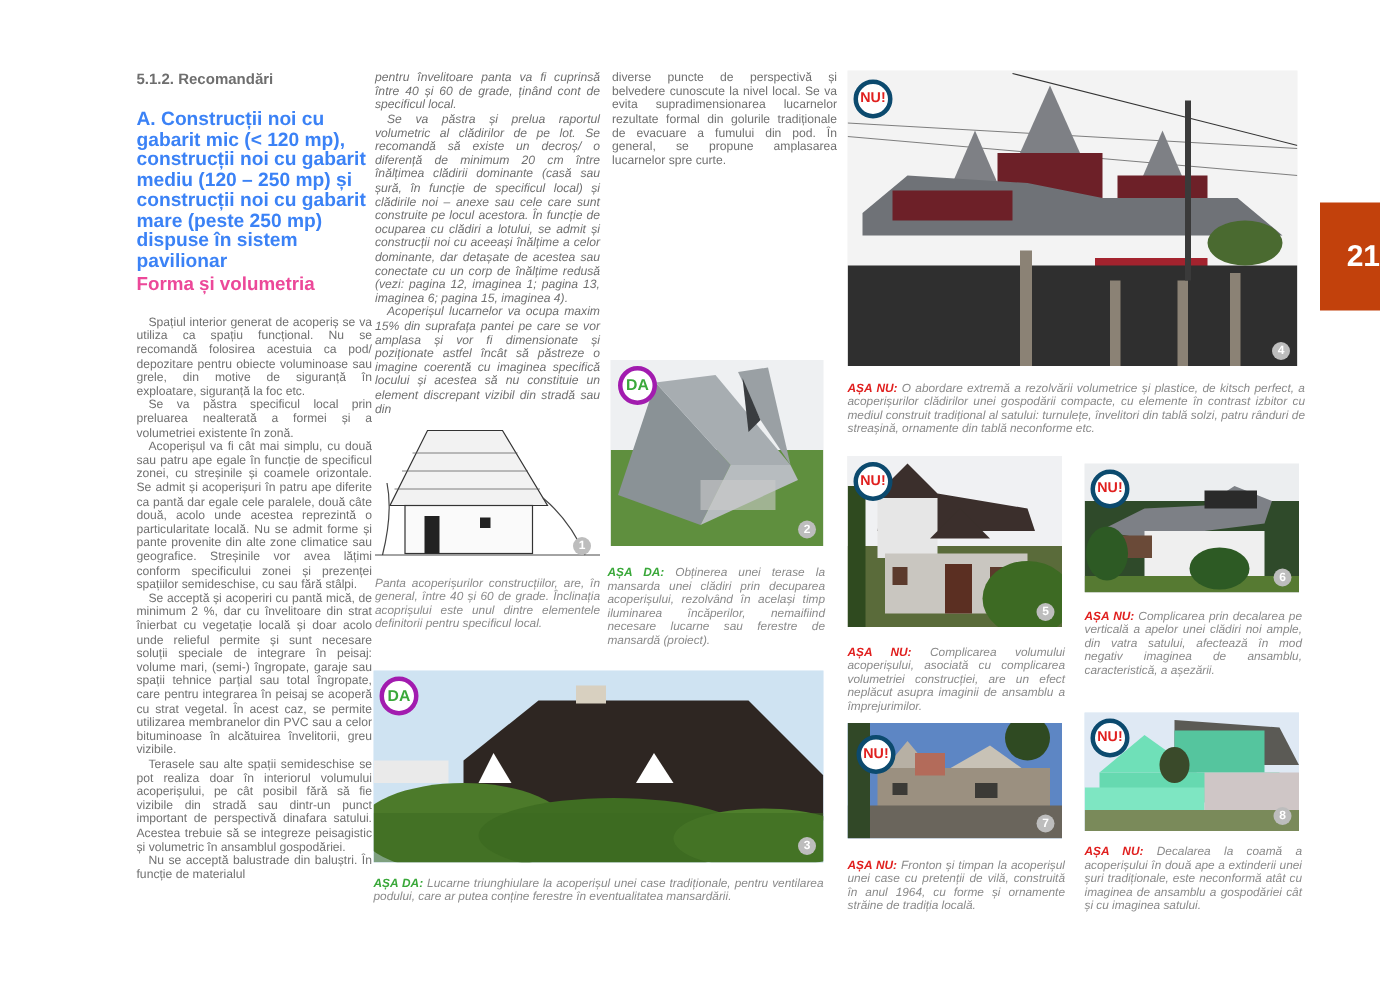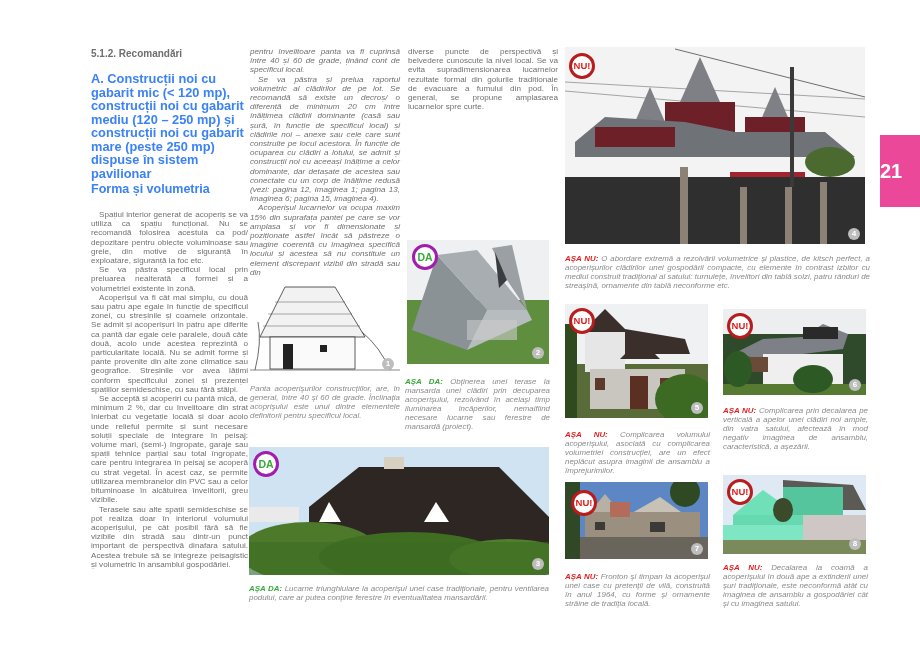--- a/index.html
+++ b/index.html
@@ -5,48 +5,49 @@
   * { box-sizing: border-box; margin: 0; padding: 0; }
   html, body { width: 920px; height: 655px; background: #ffffff; overflow: hidden; }
   body { position: relative; font-family: "Liberation Sans", sans-serif; color: #6b6b6b; }
 
   .col { position: absolute; font-size: 8.1px; line-height: 9.2px; text-align: justify; color: #707070; }
   .col p { text-indent: 8px; margin: 0; }
   .col p.noindent { text-indent: 0; }
 
   .h-sec { position: absolute; left: 91px; top: 48px; font-size: 10px; font-weight: bold; color: #6e6e6e; }
   .h-main { position: absolute; left: 91px; top: 72px; width: 160px; font-size: 12.8px; font-weight: bold; line-height: 13.5px; color: #3b82f6; }
-  .h-sub { position: absolute; left: 91px; top: 182px; font-size: 12.5px; font-weight: bold; color: #3b82f6; }
+  .h-sub { position: absolute; left: 91px; top: 182px; font-size: 12.5px; font-weight: bold; color: #ec4899; }
 
   .caption { position: absolute; font-size: 7.9px; line-height: 9px; font-style: italic; color: #8a8a8a; text-align: justify; }
   .caption .tag-da { color: #3aa83a; font-weight: bold; }
   .caption .tag-nu { color: #e0201f; font-weight: bold; }
 
   .photo { position: absolute; overflow: hidden; }
   .photo svg { display: block; width: 100%; height: 100%; }
   .num-badge { position: absolute; width: 12px; height: 12px; border-radius: 50%; background: #bdbdbd; color: #fff; font-size: 8px; font-weight: bold; text-align: center; line-height: 12px; }
   .stamp { position: absolute; width: 26px; height: 26px; border-radius: 50%; background: #fff; text-align: center; font-size: 9.5px; font-weight: bold; line-height: 20px; }
-  .stamp.nu { border: 3px solid #b91c1c; color: #e0201f; }
+  .stamp.nu { border: 3px solid #0c4a6e; color: #e0201f; }
   .stamp.da { border: 3px solid #a21caf; color: #3aa83a; font-size: 10.5px; }
 
-  .page-tab { position: absolute; left: 880px; top: 135px; width: 40px; height: 72px; background: #ec4899; color: #fff; font-size: 20px; font-weight: bold; text-align: left; line-height: 72px; }
+  .page-tab { position: absolute; left: 880px; top: 135px; width: 40px; height: 72px; background: #c2410c; color: #fff; font-size: 20px; font-weight: bold; text-align: right; line-height: 72px; }
 </style>
 </head>
 <body>
 
 <div class="h-sec">5.1.2. Recomandări</div>
 <div class="h-main">A. Construcții noi cu gabarit mic (&lt; 120 mp), construcții noi cu gabarit mediu (120 – 250 mp) și construcții noi cu gabarit mare (peste 250 mp) dispuse în sistem pavilionar</div>
 <div class="h-sub">Forma și volumetria</div>
 
 <div class="col" style="left:91px; top:210px; width:157px;">
   <p>Spațiul interior generat de acoperiș se va utiliza ca spațiu funcțional. Nu se recomandă folosirea acestuia ca pod/ depozitare pentru obiecte voluminoase sau grele, din motive de siguranță în exploatare, siguranță la foc etc.</p>
   <p>Se va păstra specificul local prin preluarea nealterată a formei și a volumetriei existente în zonă.</p>
   <p>Acoperișul va fi cât mai simplu, cu două sau patru ape egale în funcție de specificul zonei, cu streșinile și coamele orizontale. Se admit și acoperișuri în patru ape diferite ca pantă dar egale cele paralele, două câte două, acolo unde acestea reprezintă o particularitate locală. Nu se admit forme și pante provenite din alte zone climatice sau geografice. Streșinile vor avea lățimi conform specificului zonei și prezenței spațiilor semideschise, cu sau fără stâlpi.</p>
   <p>Se acceptă și acoperiri cu pantă mică, de minimum 2 %, dar cu învelitoare din strat înierbat cu vegetație locală și doar acolo unde relieful permite și sunt necesare soluții speciale de integrare în peisaj: volume mari, (semi-) îngropate, garaje sau spații tehnice parțial sau total îngropate, care pentru integrarea în peisaj se acoperă cu strat vegetal. În acest caz, se permite utilizarea membranelor din PVC sau a celor bituminoase în alcătuirea învelitorii, greu vizibile.</p>
   <p>Terasele sau alte spații semideschise se pot realiza doar în interiorul volumului acoperișului, pe cât posibil fără să fie vizibile din stradă sau dintr-un punct important de perspectivă dinafara satului. Acestea trebuie să se integreze peisagistic și volumetric în ansamblul gospodăriei.</p>
+  <p>Nu se acceptă balustrade din baluștri. În funcție de materialul</p>
 </div>
 
 <div class="col" style="left:250px; top:47px; width:150px;font-style:italic;">
   <p class="noindent">pentru învelitoare panta va fi cuprinsă între 40 și 60 de grade, ținând cont de specificul local.</p>
   <p>Se va păstra și prelua raportul volumetric al clădirilor de pe lot. Se recomandă să existe un decroș/ o diferență de minimum 20 cm între înălțimea clădirii dominante (casă sau șură, în funcție de specificul local) și clădirile noi – anexe sau cele care sunt construite pe locul acestora. În funcție de ocuparea cu clădiri a lotului, se admit și construcții noi cu aceeași înălțime a celor dominante, dar detașate de acestea sau conectate cu un corp de înălțime redusă (vezi: pagina 12, imaginea 1; pagina 13, imaginea 6; pagina 15, imaginea 4).</p>
   <p>Acoperișul lucarnelor va ocupa maxim 15% din suprafața pantei pe care se vor amplasa și vor fi dimensionate și poziționate astfel încât să păstreze o imagine coerentă cu imaginea specifică locului și acestea să nu constituie un element discrepant vizibil din stradă sau din</p>
 </div>
 
 <div class="col" style="left:408px; top:47px; width:150px;">
   <p class="noindent">diverse puncte de perspectivă și belvedere cunoscute la nivel local. Se va evita supradimensionarea lucarnelor rezultate formal din golurile tradiționale de evacuare a fumului din pod. În general, se propune amplasarea lucarnelor spre curte.</p>

